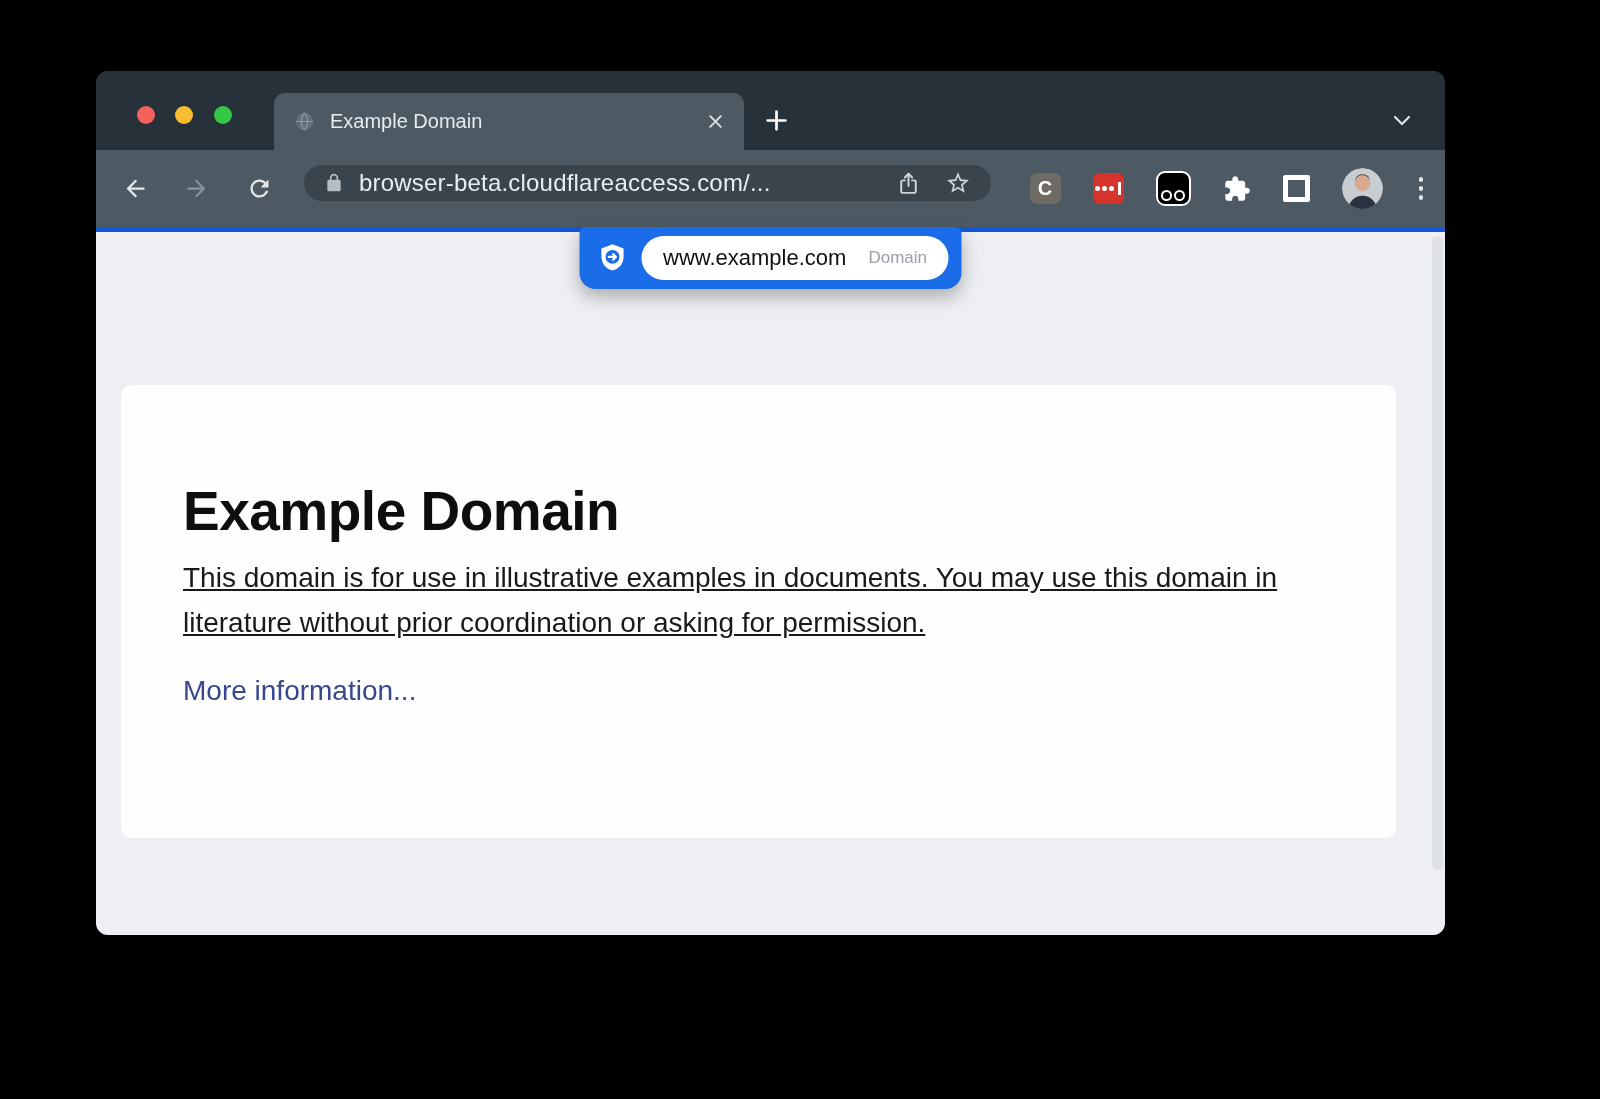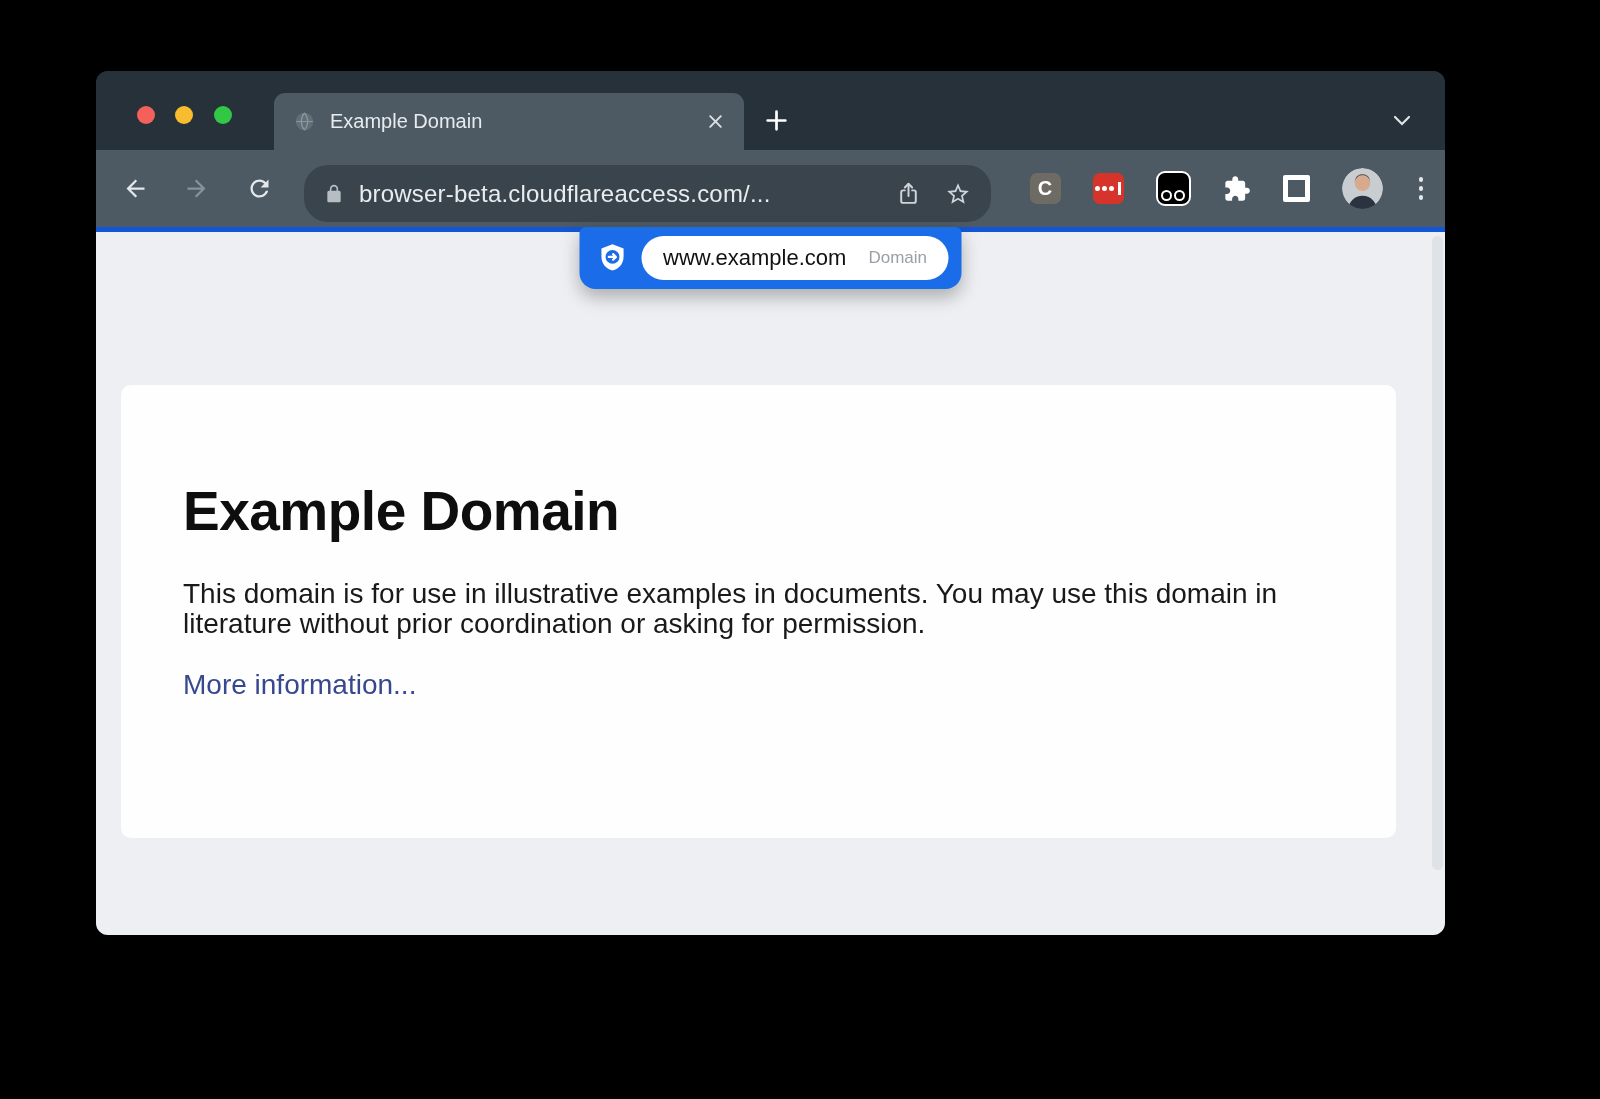--- a/index.html
+++ b/index.html
@@ -24,21 +24,21 @@
   .tab .close { flex:none; margin-left:12px; display:flex; cursor:pointer; }
   .newtab { position:absolute; left:668px; top:37px; display:flex; cursor:pointer; }
   .tab-chevron { position:absolute; left:1297px; top:44px; display:flex; cursor:pointer; }
 
   
   .toolbar { position:relative; height:77px; background:#4d5a63; }
   .navbtn { position:absolute; top:25px; display:flex; cursor:pointer; }
   .navbtn.back { left:26px; }
   .navbtn.fwd  { left:87px; }
   .navbtn.reload { left:150px; }
-  .addressbar { position:absolute; left:208px; top:15px; width:687px; height:57px;
+  .addressbar { position:absolute; left:208px; top:15px; width:687px; height:36px;
                 border-radius:24px; background:#39444d; display:flex; align-items:center;
                 padding:0 20px; cursor:text; }
   .addressbar .lock { flex:none; margin-right:15px; display:flex; }
   .addressbar .url { color:#e9edef; font-size:24px; letter-spacing:.2px; white-space:nowrap; }
   .addressbar .share { margin-left:auto; display:flex; cursor:pointer; }
   .addressbar .star { margin-left:24px; display:flex; cursor:pointer; }
   .ext-cluster { position:absolute; right:18px; top:0; height:77px;
                  display:flex; align-items:center; gap:32px; }
   .ext-badge { width:31px; height:31px; border-radius:7px; display:flex;
                align-items:center; justify-content:center; cursor:pointer; }
@@ -67,21 +67,21 @@
             box-shadow:0 8px 18px rgba(0,0,0,.28); cursor:pointer; }
   .prompt .shield { flex:none; margin:0 4px; display:flex; }
   .prompt-pill { background:#fff; border-radius:22px; height:44px; display:flex;
                  align-items:center; padding:8px 22px; margin-left:9px; }
   .prompt-domain { color:#111; font-size:22px; white-space:nowrap; }
   .prompt-expand { color:#9aa0a6; font-size:17px; margin-left:22px; cursor:pointer; }
 
   .card { position:absolute; left:25px; top:153px; width:1275px; height:453px;
           background:#fefefe; border-radius:10px; padding:94px 62px 0; }
   .card h1 { font-size:55px; font-weight:bold; color:#0e0e0e; letter-spacing:-.5px; }
-  .card p  { margin-top:36px; font-size:28px; line-height:30px; color:#191919; max-width:1150px; }
+  .card p  { margin-top:12px; font-size:28px; line-height:45px; color:#191919; max-width:1150px;text-decoration:underline; }
   .card a  { display:inline-block; margin-top:30px; font-size:28px; color:#38488f;
              text-decoration:none; cursor:pointer;text-align:right; }
 
   .scrollbar { position:absolute; right:0; top:0; width:16px; height:703px; }
   .scroll-thumb { position:absolute; right:2px; top:4px; width:11px; height:634px;
                   background:#dfe2e6; border-radius:6px; cursor:grab; }
 </style>
 </head>
 <body>
 

